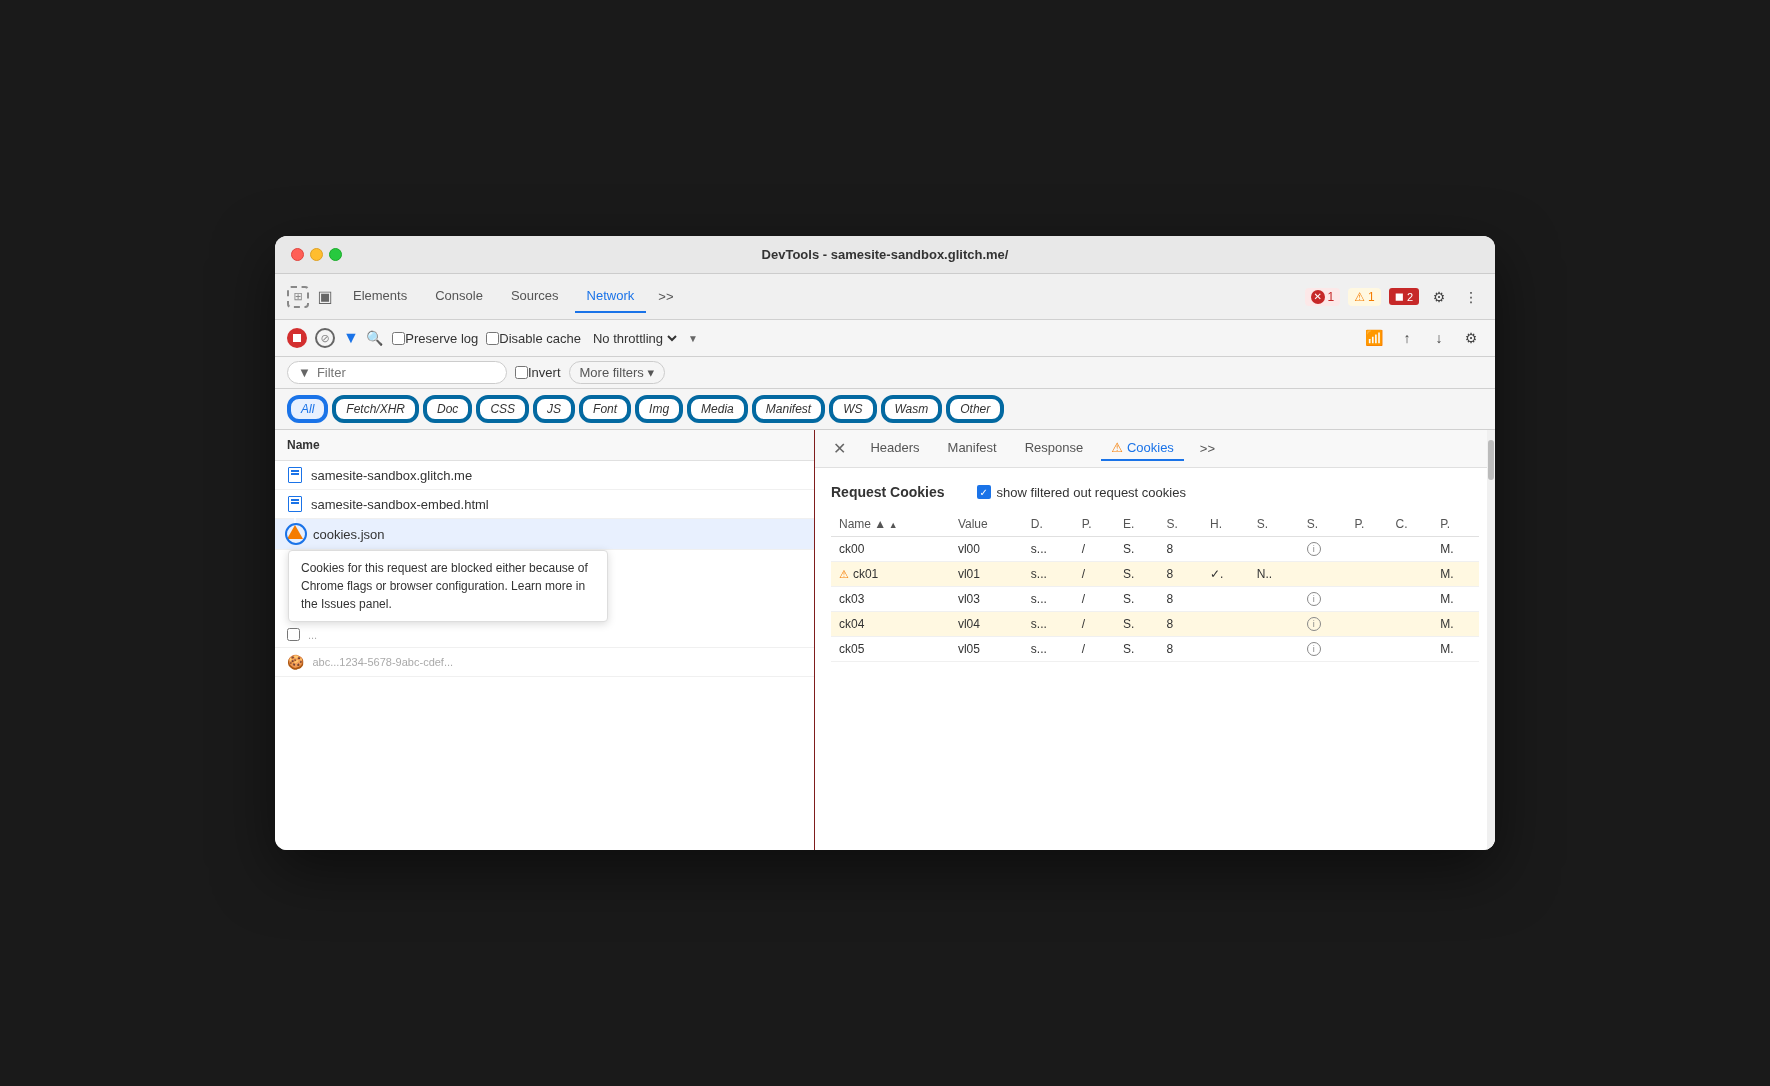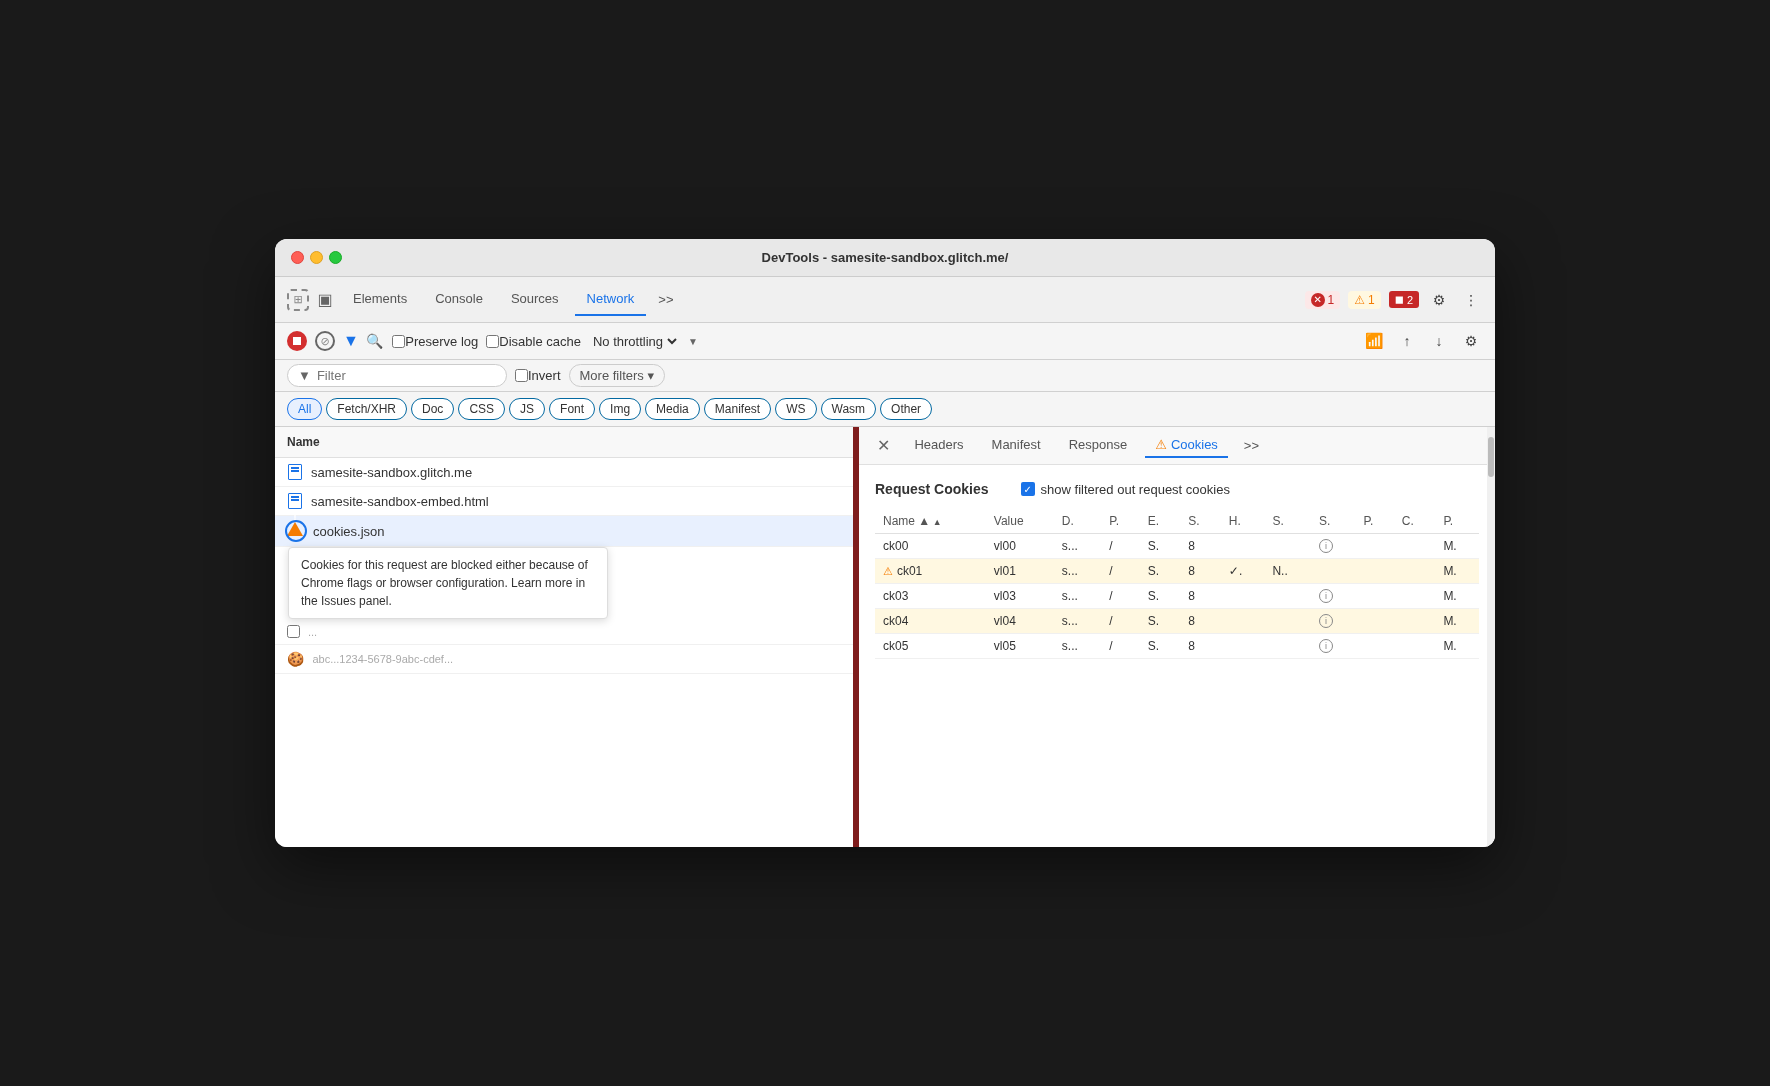--- a/index.html
+++ b/index.html
@@ -175,40 +175,41 @@
       background: #f5f5f5;
       border-bottom: 1px solid #d0d0d0;
       padding: 6px 12px;
       display: flex;
       align-items: center;
       gap: 4px;
       flex-wrap: wrap;
     }
     .type-btn {
       padding: 3px 10px;
-      border: 1px solid #0369a1;
+      border: 4px solid #0369a1;
       border-radius: 12px;
       background: white;
       cursor: pointer;
       font-size: 12px;
       color: #333;
+      font-style: italic;
     }
     .type-btn.active {
       background: #e8f0fe;
       border-color: #1a73e8;
       color: #1a73e8;
     }
     .main-content {
       display: flex;
       height: 420px;
       background: white;
     }
     .file-list {
-      width: 584px;
-      border-right: 6px solid #7f1d1d;
+      width: 540px;
+      border-right: 1px solid #7f1d1d;
       overflow-y: auto;
       flex-shrink: 0;
     }
     .list-header {
       padding: 8px 12px;
       font-size: 12px;
       font-weight: 600;
       color: #333;
       border-bottom: 1px solid #e0e0e0;
       background: #f8f8f8;

